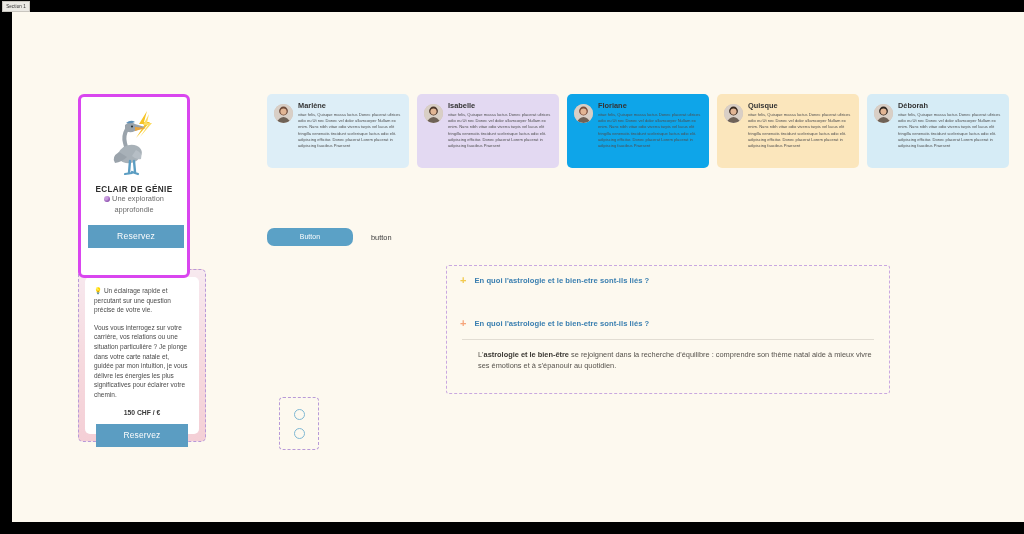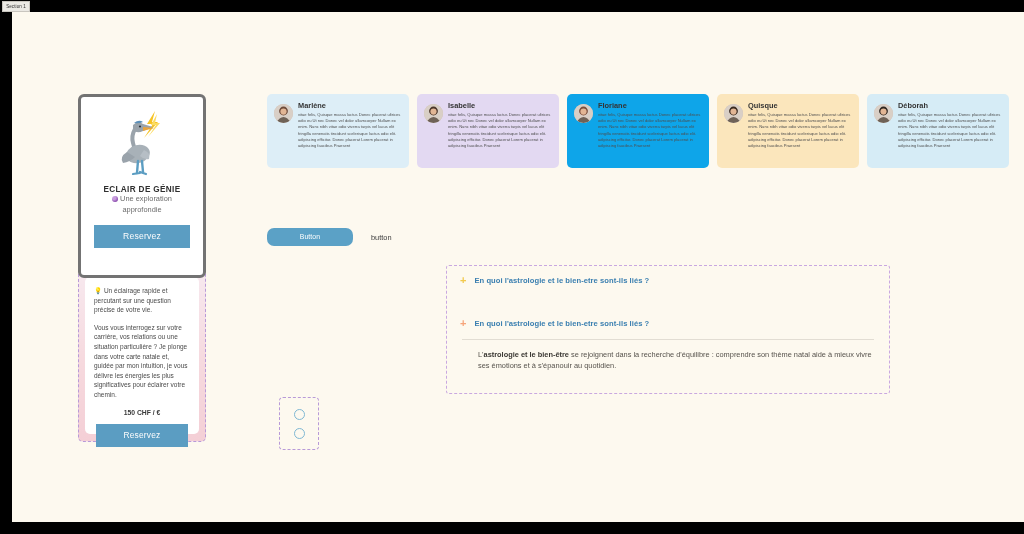--- a/index.html
+++ b/index.html
@@ -48,23 +48,23 @@
   
   #pricing-card {
     position: absolute;
     left: 66px; top: 82px;
     width: 128px; height: 348px;
   }
 
   .pc-top {
     position: absolute;
     left: 0; top: 0;
-    width: 128px; height: 184px;
+    width: 112px; height: 184px;
     background: #ffffff;
-    border: 3px solid #737373;
+    border: 3px solid #d946ef;
     border-radius: 6px;
     padding: 8px 7px 10px;
     text-align: center;
     z-index: 3;
   }
 
   .heron-wrap {
     height: 78px;
     display: flex;
     align-items: center;

